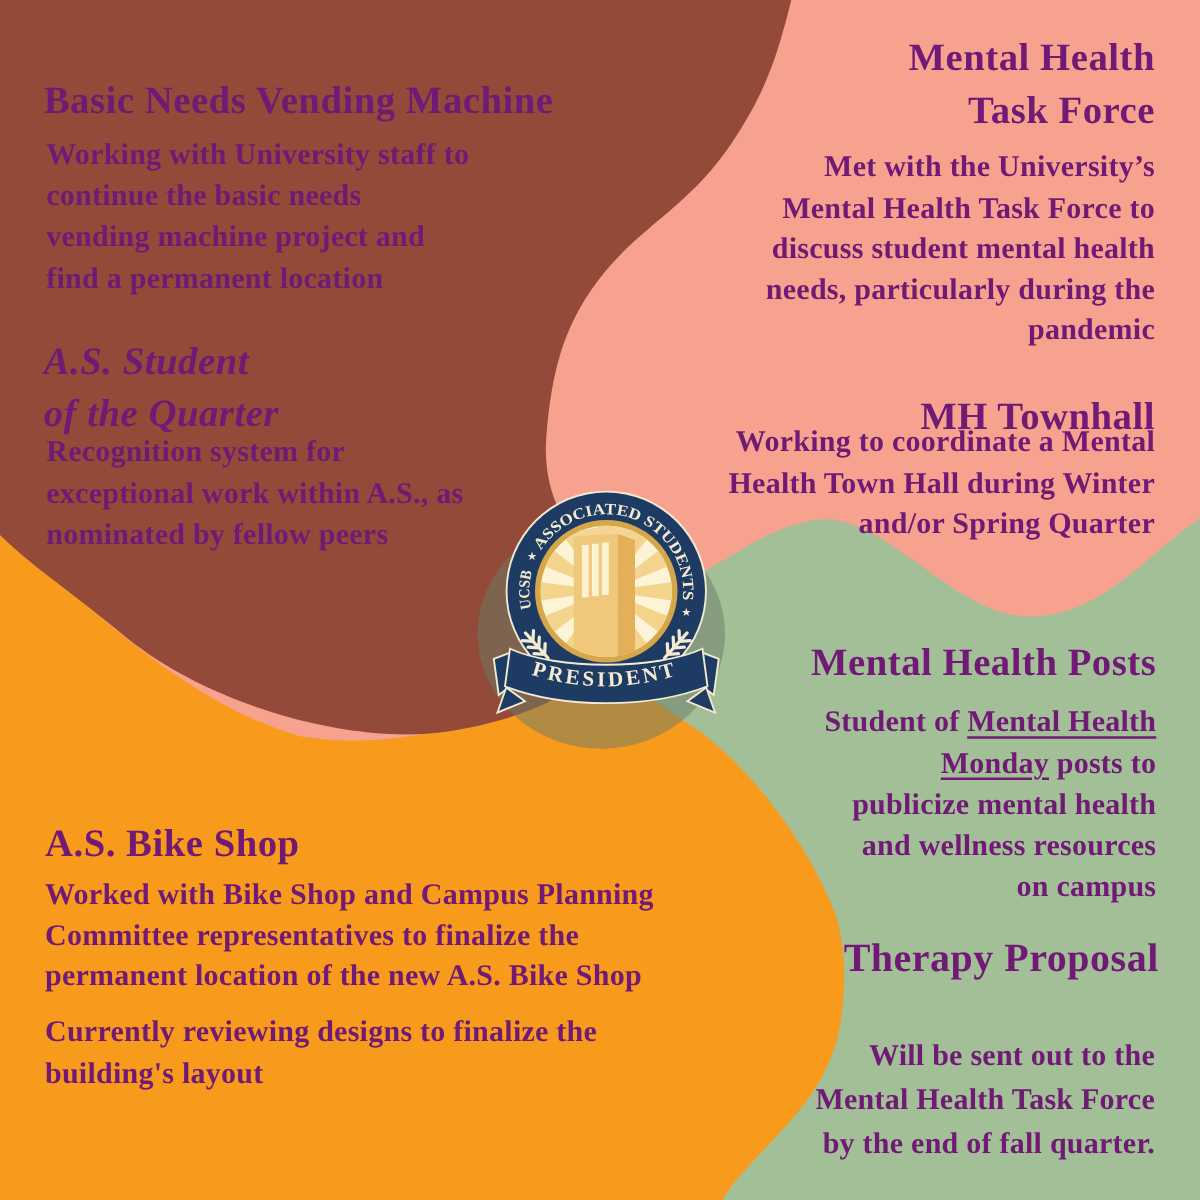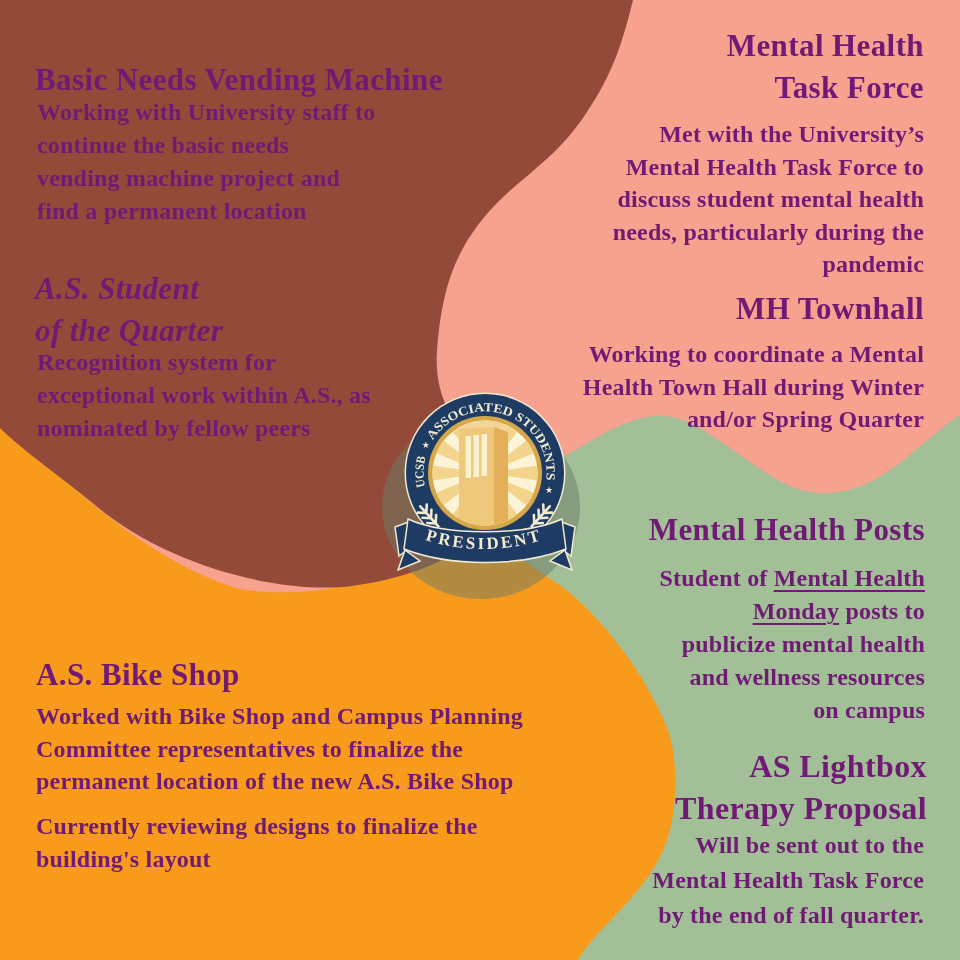--- a/index.html
+++ b/index.html
@@ -106,21 +106,21 @@
         <path d="M 565,550 L 572,570 L 550,561 Z" stroke="#f3ead2" stroke-width="1.5" fill="#1e3c63"></path>
         <path d="M 408,519 C 445,536 525,536 562,519 L 566,549 C 520,567 450,567 404,549 Z" stroke="#f3ead2" stroke-width="1.5" fill="#1e3c63"></path>
         <text class="ribbon-text" font-size="17" text-anchor="middle">
           <textPath href="#ribbonCurve" startOffset="50%">PRESIDENT</textPath>
         </text>
       </g>
     </g>
   </svg>
 
   <div class="txt heading" style="left:35px; top:59px;">Basic Needs Vending Machine</div>
-  <div class="txt body lh33" style="left:37px; top:96px;">
+  <div class="txt body lh33" style="left:37px; top:108px;">
     <div>Working with University staff to</div>
     <div>continue the basic needs</div>
     <div>vending machine project and</div>
     <div>find a permanent location</div>
   </div>
   <div class="txt heading" style="left:35px; top:268px;font-style:italic;">
     <div>A.S. Student</div>
     <div>of the Quarter</div>
   </div>
   <div class="txt body lh33" style="left:37px; top:346px;">
@@ -133,37 +133,36 @@
     <div>Mental Health</div>
     <div>Task Force</div>
   </div>
   <div class="txt body lh325 alignR" style="right:36px; top:118px;">
     <div>Met with the University’s</div>
     <div>Mental Health Task Force to</div>
     <div>discuss student mental health</div>
     <div>needs, particularly during the</div>
     <div>pandemic</div>
   </div>
-  <div class="txt heading alignR" style="right:36px; top:288px;">MH Townhall</div>
+  <div class="txt heading alignR" style="right:36px; top:312px;">MH Townhall</div>
   <div class="txt body lh325 alignR" style="right:36px; top:338px;">
     <div>Working to coordinate a Mental</div>
     <div>Health Town Hall during Winter</div>
     <div>and/or Spring Quarter</div>
   </div>
 
   <div class="txt heading alignR" style="right:35px; top:509px;">Mental Health Posts</div>
   <div class="txt body lh33 alignR" style="right:35px; top:562px;">
     <div><span>Student of </span><span class="ul">Mental Health</span></div>
     <div><span class="ul">Monday</span><span> posts to</span></div>
     <div>publicize mental health</div>
     <div>and wellness resources</div>
     <div>on campus</div>
   </div>
   <div class="txt heading big alignR" style="right:33px; top:745px;">
-    <div>AS Lightbox</div>
     <div>Therapy Proposal</div>
   </div>
   <div class="txt body lh35 alignR" style="right:36px; top:828px;">
     <div>Will be sent out to the</div>
     <div>Mental Health Task Force</div>
     <div>by the end of fall quarter.</div>
   </div>
 
   <div class="txt heading" style="left:36px; top:654px;">A.S. Bike Shop</div>
   <div class="txt body lh325" style="left:36px; top:810px;">

